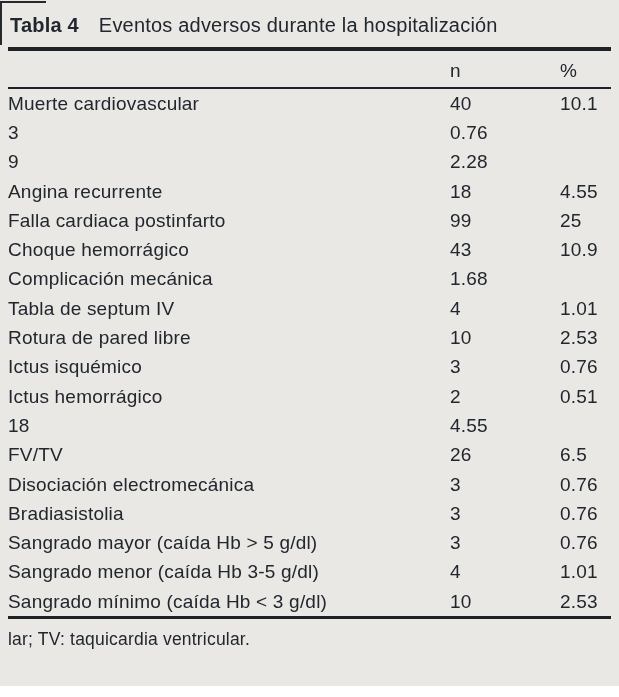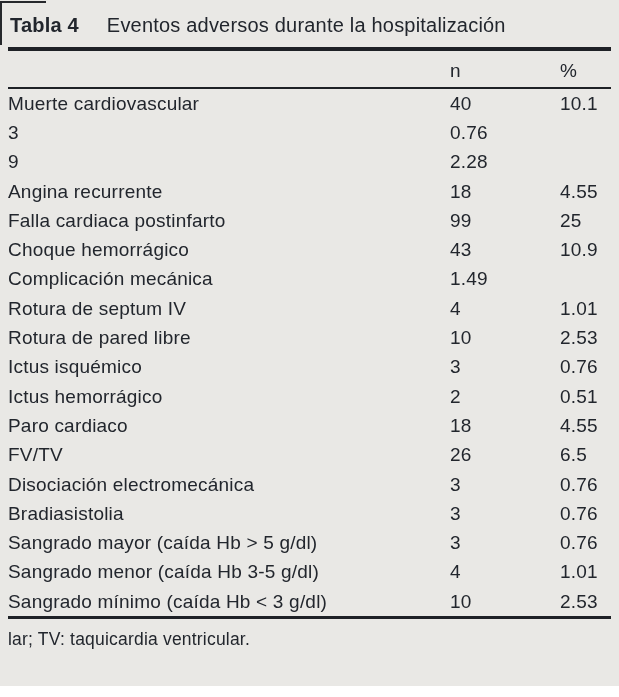--- a/index.html
+++ b/index.html
@@ -26,21 +26,21 @@
     height: 42px;
     border-top: 2px solid #26282c;
     border-left: 2px solid #26282c;
     pointer-events: none;
   }
   .content {
     padding: 0 8px;
   }
   .title-row {
     display: flex;
-    gap: 28px;
+    gap: 20px;
     padding: 13px 0 10px 2px;
     font-size: 20px;
     line-height: 24px;
     letter-spacing: 0.2px;
   }
   .title-label { font-weight: bold; }
   .rule {
     width: 100%;
     background: #1e2126;
   }
@@ -124,25 +124,25 @@
   </div>
 
   <div class="grid-row body-row">
     <span>Choque hemorrágico</span>
     <span class="cell-num">43</span>
     <span class="cell-num">10.9</span>
   </div>
 
   <div class="grid-row body-row">
     <span>Complicación mecánica</span>
-    <span class="cell-num">1.49</span>
-  </div>
-
-  <div class="grid-row body-row">
-    <span>Rotura de septum IV</span>
+    <span class="cell-num">1.68</span>
+  </div>
+
+  <div class="grid-row body-row">
+    <span>Tabla de septum IV</span>
     <span class="cell-num">4</span>
     <span class="cell-num">1.01</span>
   </div>
 
   <div class="grid-row body-row">
     <span>Rotura de pared libre</span>
     <span class="cell-num">10</span>
     <span class="cell-num">2.53</span>
   </div>
 
@@ -152,21 +152,20 @@
     <span class="cell-num">0.76</span>
   </div>
 
   <div class="grid-row body-row">
     <span>Ictus hemorrágico</span>
     <span class="cell-num">2</span>
     <span class="cell-num">0.51</span>
   </div>
 
   <div class="grid-row body-row">
-    <span>Paro cardiaco</span>
     <span class="cell-num">18</span>
     <span class="cell-num">4.55</span>
   </div>
 
   <div class="grid-row body-row">
     <span>FV/TV</span>
     <span class="cell-num">26</span>
     <span class="cell-num">6.5</span>
   </div>
 

